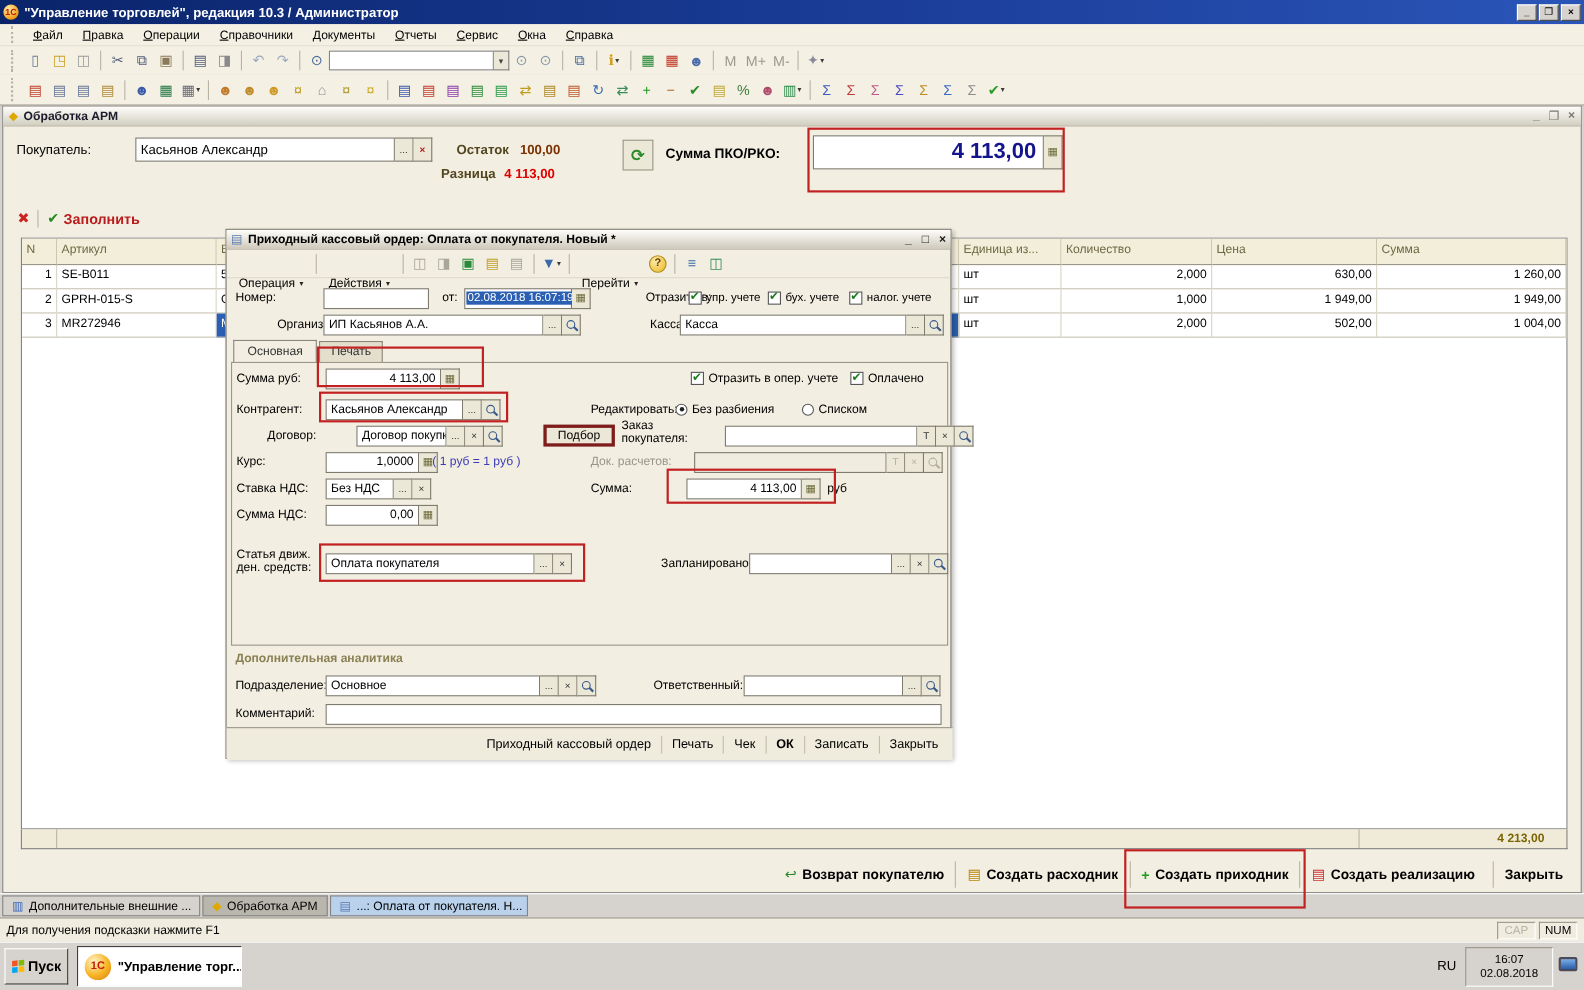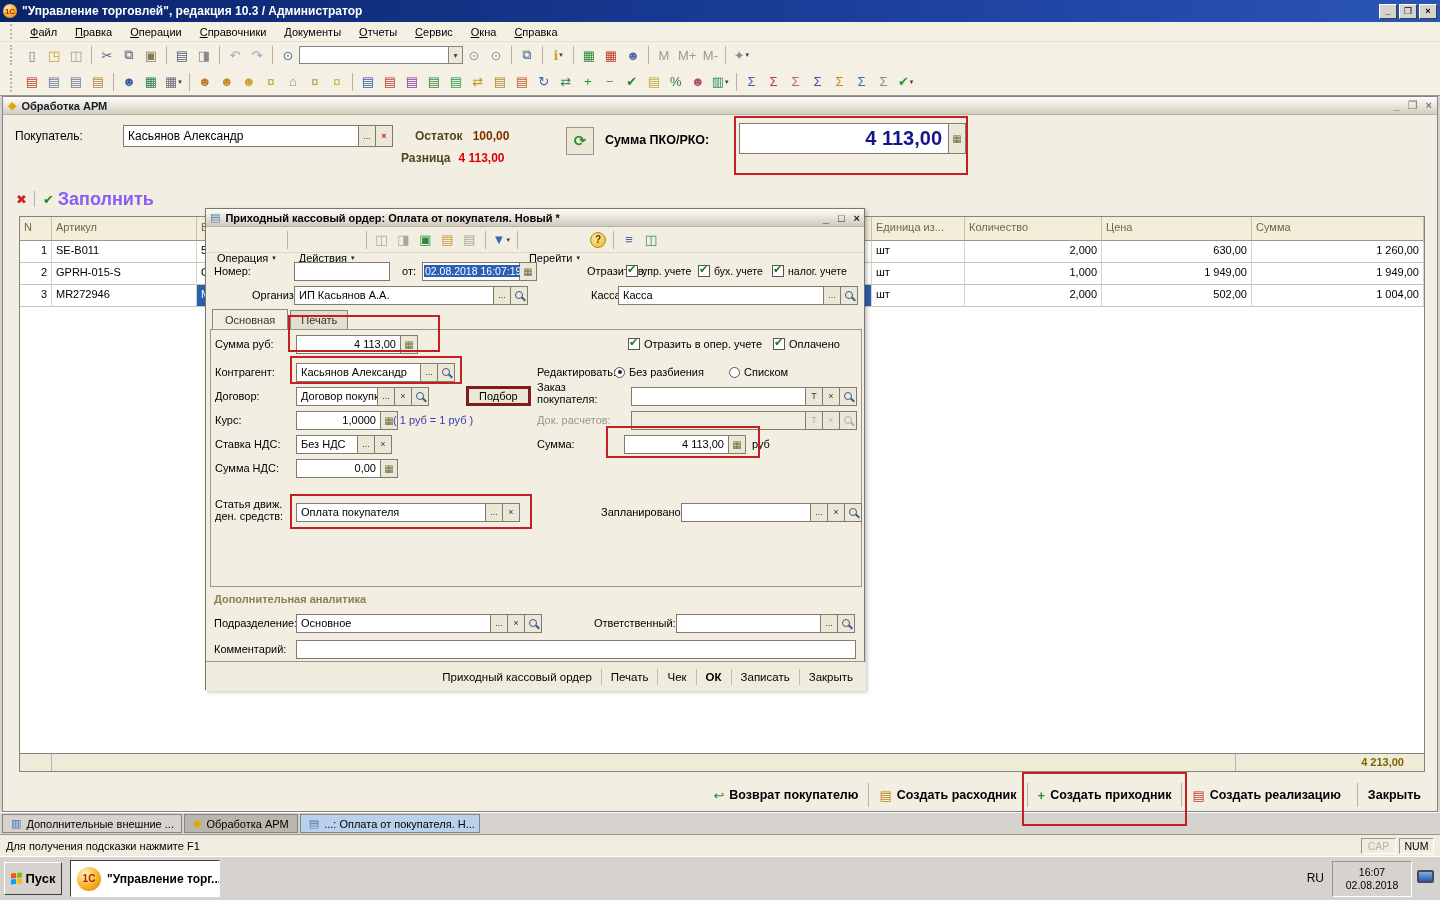--- a/index.html
+++ b/index.html
@@ -61,21 +61,21 @@
     display:flex;align-items:center;justify-content:center;color:#2a8a2a;font-size:15px;font-weight:bold;}
   .pko-lbl{position:absolute;left:602px;top:36px;font-weight:bold;font-size:12.5px;}
   .pko-group{position:absolute;left:736px;top:26px;}
   .pko-fld{width:210px;height:31px;background:#fff;border:1px solid #7f7b6e;display:flex;align-items:center;justify-content:flex-end;
     font-size:20px;font-weight:bold;color:#14148c;padding:0 6px;}
   .pko-calc{width:17px;height:31px;background:#ece8d8;border:1px solid #7f7b6e;border-left:none;display:flex;align-items:center;justify-content:center;font-size:10px;color:#6a6a3a;}
 
   .fill-bar{position:absolute;left:6px;top:92px;height:20px;display:flex;align-items:center;}
   .xicon{color:#cc2222;font-weight:bold;font-size:13px;padding:0 7px;}
   .vicon{color:#1e8a1e;font-weight:bold;font-size:13px;margin:0 4px 0 8px;}
-  .fill-lbl{font-weight:bold;font-size:18px;color:#8b5cf6;}
+  .fill-lbl{font-weight:bold;font-size:13px;color:#b91c1c;}
   .vsep{width:1px;height:16px;background:#b8b4a4;}
 
   
   .grid-table{position:absolute;left:16px;top:119px;width:1406px;height:538px;background:#fff;border:1px solid #848484;}
   .trow{display:grid;grid-template-columns:32px 145px 1fr 93px 137px 150px 172px;}
   .th{background:#f3eed9;color:#6e6845;border-right:1px solid #c8c3a8;border-bottom:1px solid #9a9688;padding:4px 4px;height:24px;}
   .td{border-right:1px solid #d8d4c4;border-bottom:1px solid #c8c4b4;padding:3px 4px;height:22px;overflow:hidden;white-space:nowrap;}
   .num-c{text-align:right;}
   .sel-cell{background:#2b5fb4;color:#fff;}
   .total-row{position:absolute;left:16px;top:657px;width:1406px;height:18px;background:#f0ebd8;border:1px solid #848484;border-top:none;
@@ -477,21 +477,21 @@
         <span class="at lbl" style="left:326px;">Редактировать:</span>
         <span class="at radio on" style="left:403px;">
             <span class="dotbox"></span>
             <span>Без разбиения</span>
           </span>
         <span class="at radio" style="left:518px;">
             <span class="dotbox"></span>
             <span>Списком</span>
           </span>
       </div>
-      <div class="prow" style="top:56px;">
+      <div class="prow" style="top:56px;margin-left:28px;">
         <span class="at lbl" style="left:4px;">Договор:</span>
         <span class="at" style="left:85px;">
           <span class="fld" style="width:82px;">Договор покупки</span>
           <span class="btn17">...</span>
           <span class="btn17">×</span>
           <span class="btn17 mag"></span>
         </span>
         <span class="at" style="left:255px;">
             <span class="pbtn">Подбор</span>
           </span>

